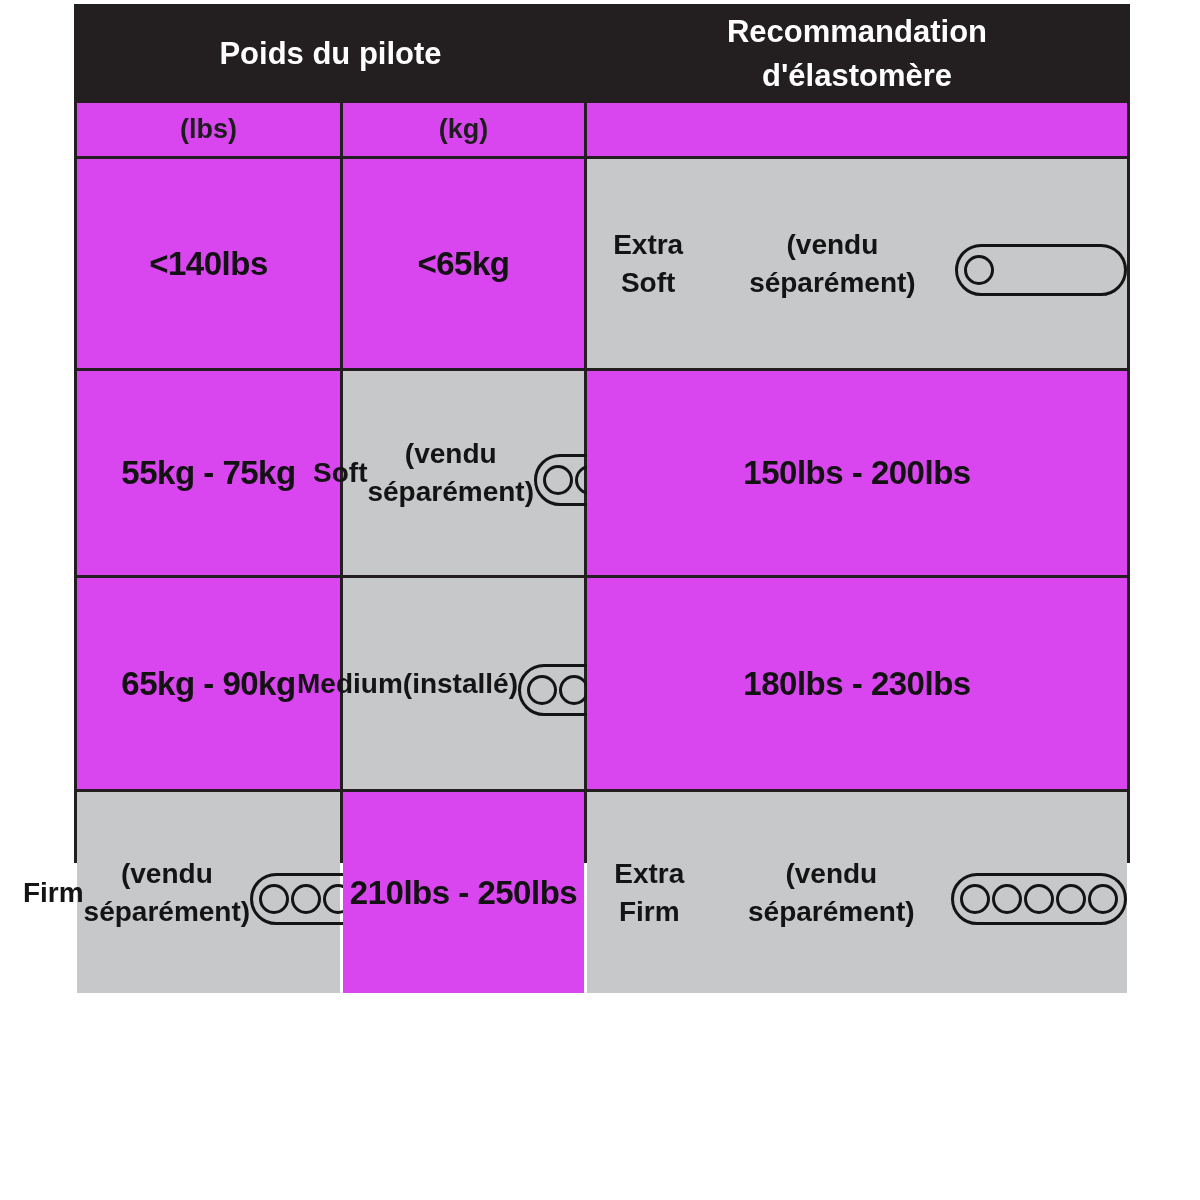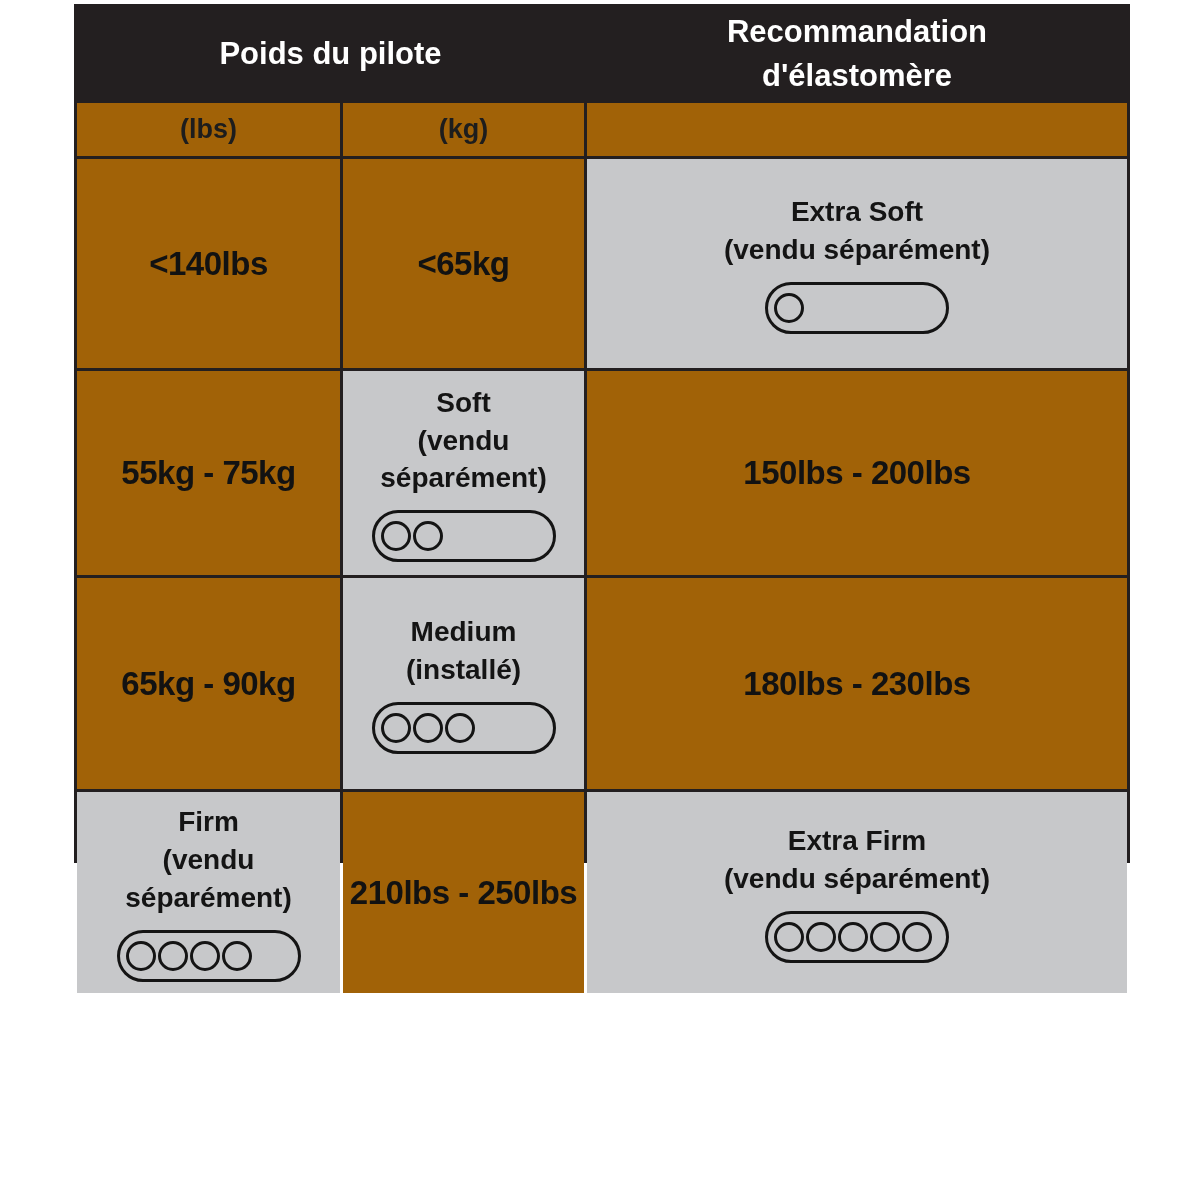--- a/index.html
+++ b/index.html
@@ -16,21 +16,21 @@
     width: 1056px; height: 859px;
     box-sizing: border-box;
     display: grid;
     grid-template-columns: 263px 241px 1fr;
     grid-template-rows: 93px 53px 209px 204px 211px 201px 1fr;
     gap: 3px;
     padding: 3px;
     background: var(--border, #231f20);
   }
   .cell {
-    background: #a16207;
+    background: #d946ef;
     display: flex;
     align-items: center;
     justify-content: center;
     text-align: center;
   }
   .hdr {
     background: var(--header-bg, #231f20);
     color: #ffffff;
     font-weight: bold;
     font-size: 31px;
@@ -44,21 +44,20 @@
     color: #1d1d1d;
   }
   .val {
     font-size: 33px;
     font-weight: bold;
     letter-spacing: -0.5px;
     color: #121212;
   }
   .rec {
     background: var(--cell-gray, #c7c8ca);
-    flex-direction: column;
   }
   .rec-name, .rec-note {
     font-weight: bold;
     font-size: 28px;
     color: #141414;
     line-height: 1.35;
   }
   .pill {
     margin-top: 13px;
     width: 166px;

